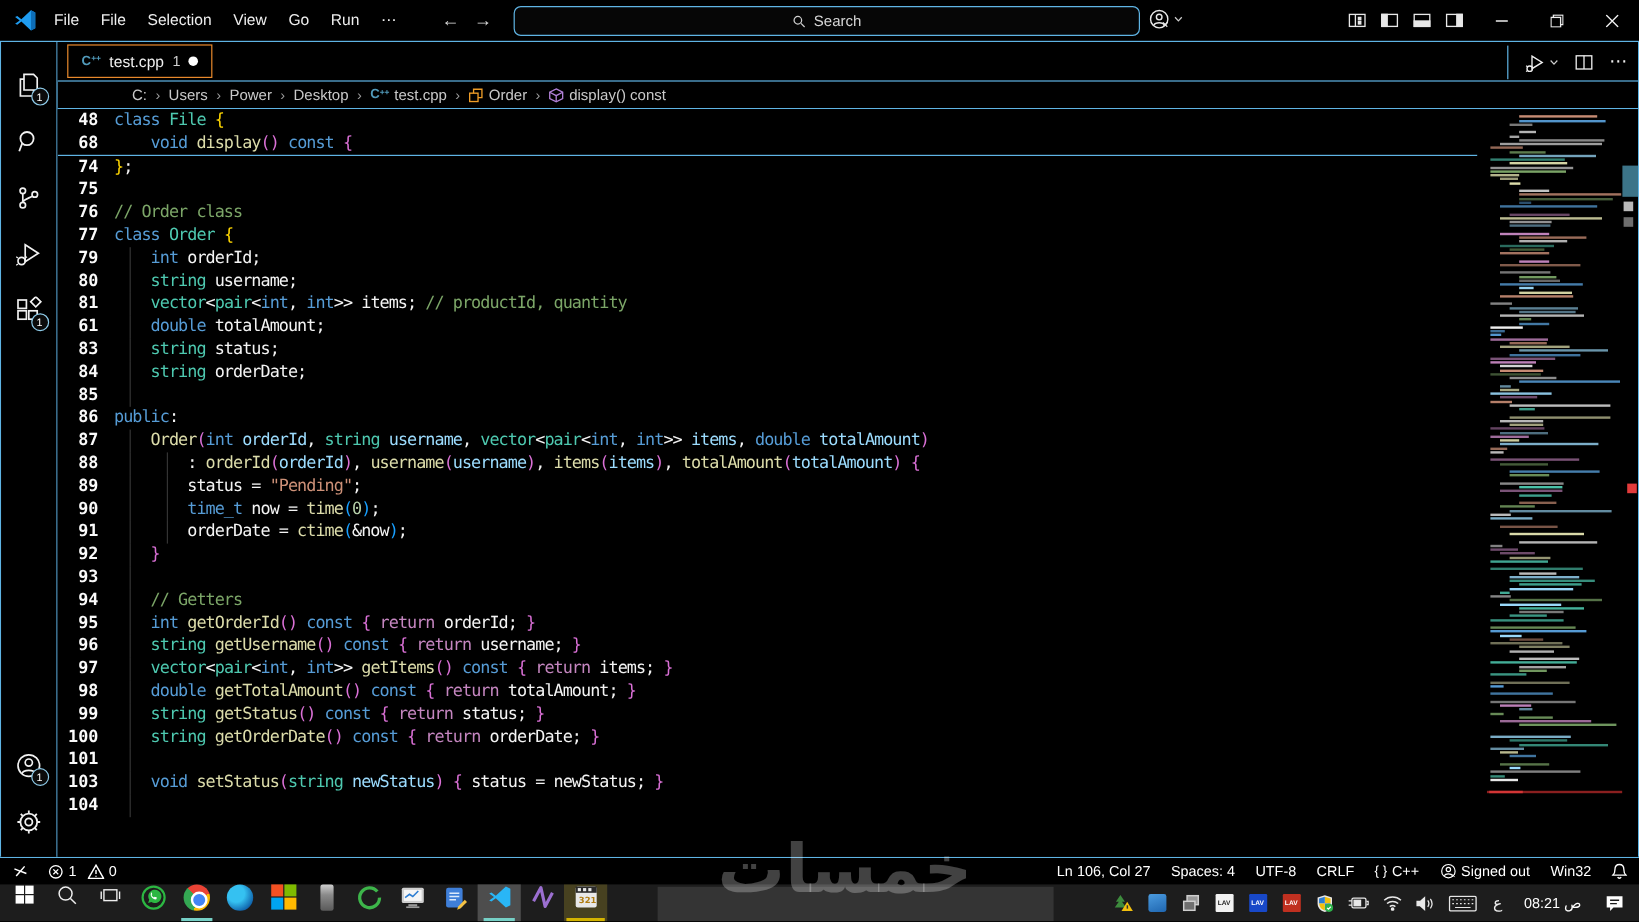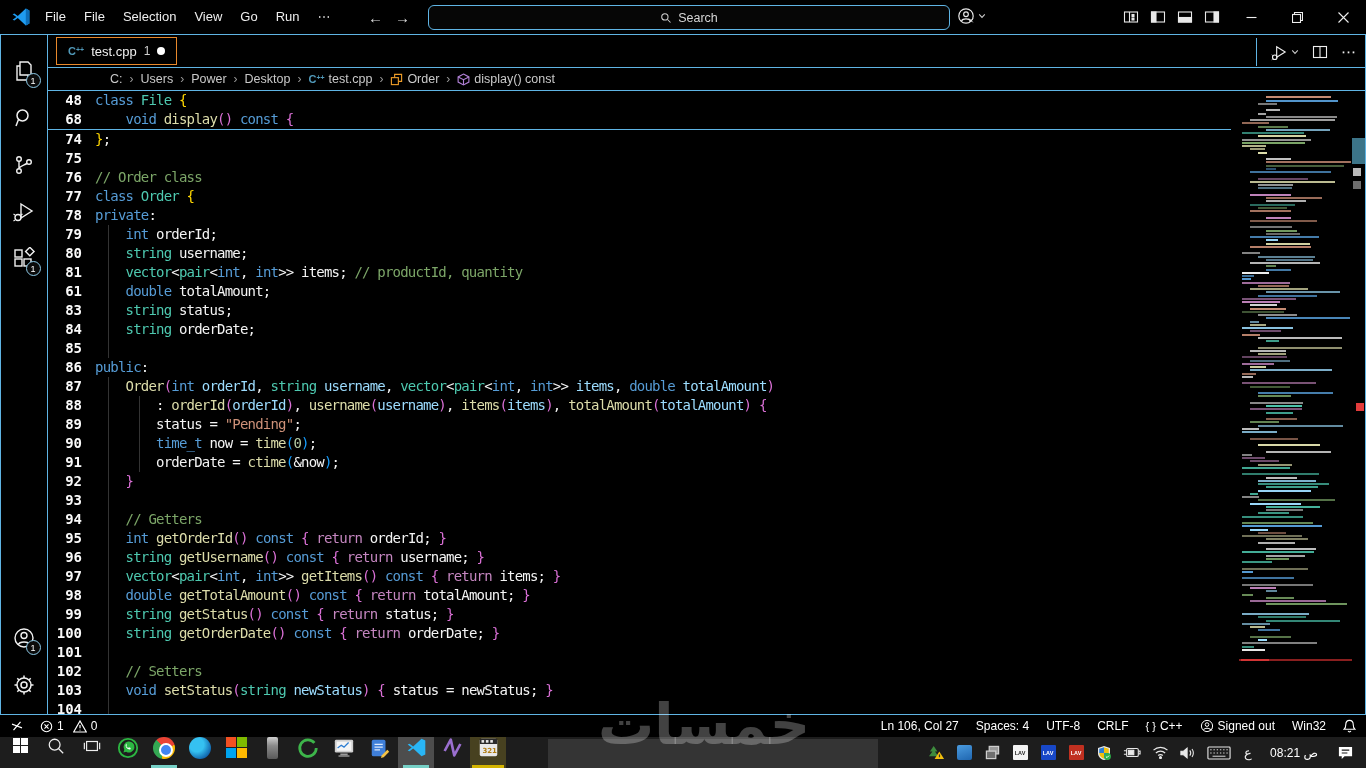--- a/index.html
+++ b/index.html
@@ -306,21 +306,20 @@
           <span>display() const</span>
         </span>
       </div>
 
       <div class="editor-wrap">
         <div class="lines">
             <div class="line"><span class="ln">74</span><span class="code"><span class="tk-a">}</span><span class="tk-w">;</span></span></div>
             <div class="line"><span class="ln">75</span><span class="code"></span></div>
             <div class="line"><span class="ln">76</span><span class="code"><span class="tk-c">// Order class</span></span></div>
             <div class="line"><span class="ln">77</span><span class="code"><span class="tk-k">class</span><span class="tk-w"> </span><span class="tk-y">Order</span><span class="tk-w"> </span><span class="tk-a">{</span></span></div>
-            <div class="line"><span class="ln">78</span><span class="code"><span class="tk-k">private</span><span class="tk-w">:</span></span></div>
             <div class="line"><i class="g" style="left: 60px;"></i><span class="ln">79</span><span class="code"><span class="tk-w">    </span><span class="tk-k">int</span><span class="tk-w"> orderId;</span></span></div>
             <div class="line"><i class="g" style="left: 60px;"></i><span class="ln">80</span><span class="code"><span class="tk-w">    </span><span class="tk-y">string</span><span class="tk-w"> username;</span></span></div>
             <div class="line"><i class="g" style="left: 60px;"></i><span class="ln">81</span><span class="code"><span class="tk-w">    </span><span class="tk-y">vector</span><span class="tk-w">&lt;</span><span class="tk-y">pair</span><span class="tk-w">&lt;</span><span class="tk-k">int</span><span class="tk-w">, </span><span class="tk-k">int</span><span class="tk-w">&gt;&gt; items; </span><span class="tk-c">// productId, quantity</span></span></div>
             <div class="line"><i class="g" style="left: 60px;"></i><span class="ln">61</span><span class="code"><span class="tk-w">    </span><span class="tk-k">double</span><span class="tk-w"> totalAmount;</span></span></div>
             <div class="line"><i class="g" style="left: 60px;"></i><span class="ln">83</span><span class="code"><span class="tk-w">    </span><span class="tk-y">string</span><span class="tk-w"> status;</span></span></div>
             <div class="line"><i class="g" style="left: 60px;"></i><span class="ln">84</span><span class="code"><span class="tk-w">    </span><span class="tk-y">string</span><span class="tk-w"> orderDate;</span></span></div>
             <div class="line"><i class="g" style="left: 60px;"></i><span class="ln">85</span><span class="code"></span></div>
             <div class="line"><span class="ln">86</span><span class="code"><span class="tk-k">public</span><span class="tk-w">:</span></span></div>
             <div class="line"><i class="g" style="left: 60px;"></i><span class="ln">87</span><span class="code"><span class="tk-w">    </span><span class="tk-f">Order</span><span class="tk-b">(</span><span class="tk-k">int</span><span class="tk-w"> </span><span class="tk-v">orderId</span><span class="tk-w">, </span><span class="tk-y">string</span><span class="tk-w"> </span><span class="tk-v">username</span><span class="tk-w">, </span><span class="tk-y">vector</span><span class="tk-w">&lt;</span><span class="tk-y">pair</span><span class="tk-w">&lt;</span><span class="tk-k">int</span><span class="tk-w">, </span><span class="tk-k">int</span><span class="tk-w">&gt;&gt; </span><span class="tk-v">items</span><span class="tk-w">, </span><span class="tk-k">double</span><span class="tk-w"> </span><span class="tk-v">totalAmount</span><span class="tk-b">)</span></span></div>
             <div class="line"><i class="g" style="left: 60px;"></i><i class="g" style="left: 90.5px;"></i><span class="ln">88</span><span class="code"><span class="tk-w">        : </span><span class="tk-f">orderId</span><span class="tk-b">(</span><span class="tk-v">orderId</span><span class="tk-b">)</span><span class="tk-w">, </span><span class="tk-f">username</span><span class="tk-b">(</span><span class="tk-v">username</span><span class="tk-b">)</span><span class="tk-w">, </span><span class="tk-f">items</span><span class="tk-b">(</span><span class="tk-v">items</span><span class="tk-b">)</span><span class="tk-w">, </span><span class="tk-f">totalAmount</span><span class="tk-b">(</span><span class="tk-v">totalAmount</span><span class="tk-b">)</span><span class="tk-w"> </span><span class="tk-b">{</span></span></div>
@@ -330,21 +329,20 @@
             <div class="line"><i class="g" style="left: 60px;"></i><span class="ln">92</span><span class="code"><span class="tk-w">    </span><span class="tk-b">}</span></span></div>
             <div class="line"><i class="g" style="left: 60px;"></i><span class="ln">93</span><span class="code"></span></div>
             <div class="line"><i class="g" style="left: 60px;"></i><span class="ln">94</span><span class="code"><span class="tk-w">    </span><span class="tk-c">// Getters</span></span></div>
             <div class="line"><i class="g" style="left: 60px;"></i><span class="ln">95</span><span class="code"><span class="tk-w">    </span><span class="tk-k">int</span><span class="tk-w"> </span><span class="tk-f">getOrderId</span><span class="tk-b">()</span><span class="tk-w"> </span><span class="tk-k">const</span><span class="tk-w"> </span><span class="tk-b">{</span><span class="tk-w"> </span><span class="tk-r">return</span><span class="tk-w"> orderId; </span><span class="tk-b">}</span></span></div>
             <div class="line"><i class="g" style="left: 60px;"></i><span class="ln">96</span><span class="code"><span class="tk-w">    </span><span class="tk-y">string</span><span class="tk-w"> </span><span class="tk-f">getUsername</span><span class="tk-b">()</span><span class="tk-w"> </span><span class="tk-k">const</span><span class="tk-w"> </span><span class="tk-b">{</span><span class="tk-w"> </span><span class="tk-r">return</span><span class="tk-w"> username; </span><span class="tk-b">}</span></span></div>
             <div class="line"><i class="g" style="left: 60px;"></i><span class="ln">97</span><span class="code"><span class="tk-w">    </span><span class="tk-y">vector</span><span class="tk-w">&lt;</span><span class="tk-y">pair</span><span class="tk-w">&lt;</span><span class="tk-k">int</span><span class="tk-w">, </span><span class="tk-k">int</span><span class="tk-w">&gt;&gt; </span><span class="tk-f">getItems</span><span class="tk-b">()</span><span class="tk-w"> </span><span class="tk-k">const</span><span class="tk-w"> </span><span class="tk-b">{</span><span class="tk-w"> </span><span class="tk-r">return</span><span class="tk-w"> items; </span><span class="tk-b">}</span></span></div>
             <div class="line"><i class="g" style="left: 60px;"></i><span class="ln">98</span><span class="code"><span class="tk-w">    </span><span class="tk-k">double</span><span class="tk-w"> </span><span class="tk-f">getTotalAmount</span><span class="tk-b">()</span><span class="tk-w"> </span><span class="tk-k">const</span><span class="tk-w"> </span><span class="tk-b">{</span><span class="tk-w"> </span><span class="tk-r">return</span><span class="tk-w"> totalAmount; </span><span class="tk-b">}</span></span></div>
             <div class="line"><i class="g" style="left: 60px;"></i><span class="ln">99</span><span class="code"><span class="tk-w">    </span><span class="tk-y">string</span><span class="tk-w"> </span><span class="tk-f">getStatus</span><span class="tk-b">()</span><span class="tk-w"> </span><span class="tk-k">const</span><span class="tk-w"> </span><span class="tk-b">{</span><span class="tk-w"> </span><span class="tk-r">return</span><span class="tk-w"> status; </span><span class="tk-b">}</span></span></div>
             <div class="line"><i class="g" style="left: 60px;"></i><span class="ln">100</span><span class="code"><span class="tk-w">    </span><span class="tk-y">string</span><span class="tk-w"> </span><span class="tk-f">getOrderDate</span><span class="tk-b">()</span><span class="tk-w"> </span><span class="tk-k">const</span><span class="tk-w"> </span><span class="tk-b">{</span><span class="tk-w"> </span><span class="tk-r">return</span><span class="tk-w"> orderDate; </span><span class="tk-b">}</span></span></div>
             <div class="line"><i class="g" style="left: 60px;"></i><span class="ln">101</span><span class="code"></span></div>
-            <div class="line"><i class="g" style="left: 60px;"></i><span class="ln">102</span><span class="code"><span class="tk-w">    </span><span class="tk-c">// Setters</span></span></div>
             <div class="line"><i class="g" style="left: 60px;"></i><span class="ln">103</span><span class="code"><span class="tk-w">    </span><span class="tk-k">void</span><span class="tk-w"> </span><span class="tk-f">setStatus</span><span class="tk-b">(</span><span class="tk-y">string</span><span class="tk-w"> </span><span class="tk-v">newStatus</span><span class="tk-b">)</span><span class="tk-w"> </span><span class="tk-b">{</span><span class="tk-w"> status = newStatus; </span><span class="tk-b">}</span></span></div>
             <div class="line"><i class="g" style="left: 60px;"></i><span class="ln">104</span><span class="code"></span></div>
           </div>
         <div class="sticky">
             <div class="line"><span class="ln">48</span><span class="code"><span class="tk-k">class</span><span class="tk-w"> </span><span class="tk-y">File</span><span class="tk-w"> </span><span class="tk-a">{</span></span></div>
             <div class="line"><span class="ln">68</span><span class="code"><span class="tk-w">    </span><span class="tk-k">void</span><span class="tk-w"> </span><span class="tk-f">display</span><span class="tk-b">()</span><span class="tk-w"> </span><span class="tk-k">const</span><span class="tk-w"> </span><span class="tk-b">{</span></span></div>
           </div>
         <div class="minimap">
           <div class="mm-content">
             <div class="mm-redline">

